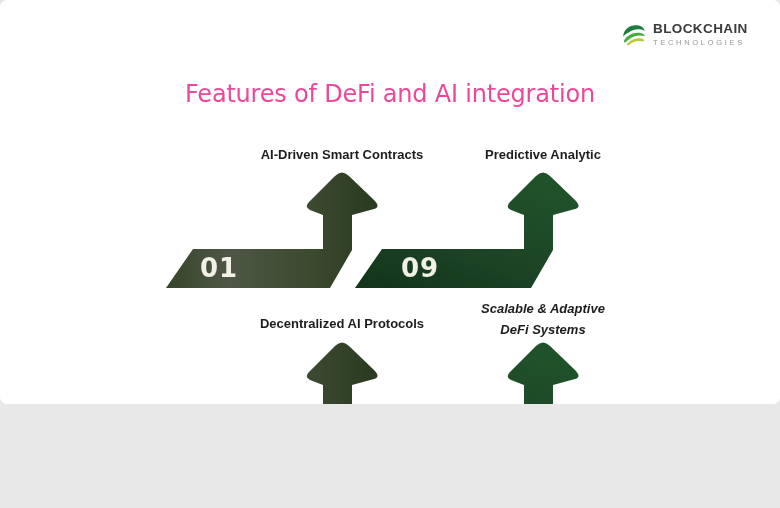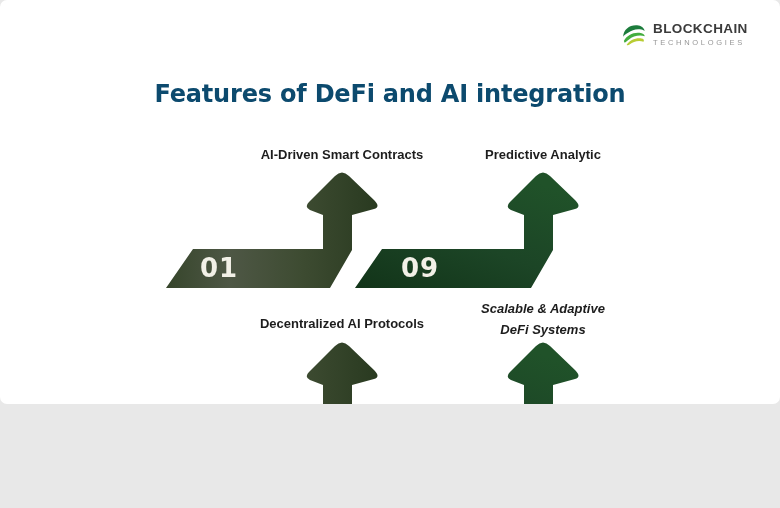--- a/index.html
+++ b/index.html
@@ -12,21 +12,21 @@
   .logo-name{
     font-family:"Liberation Sans",sans-serif;font-size:13.5px;font-weight:800;
     color:#3b3b3b;letter-spacing:0.4px;line-height:14px;
   }
   .logo-sub{
     font-family:"Liberation Sans",sans-serif;font-size:7.5px;font-weight:500;
     color:#969696;letter-spacing:2.7px;line-height:10px;margin-top:2px;
   }
   .title{
     position:absolute;top:80px;left:0;width:780px;margin:0;text-align:center;
-    font-size:24px;font-weight:700;color:#0c4a6e;letter-spacing:-0.2px;
+    font-size:24px;font-weight:400;color:#ec4899;letter-spacing:-0.2px;
   }
   .arrows{position:absolute;top:0;left:0;}
   .num{
     position:absolute;width:120px;
     font-size:26px;font-weight:700;color:#f2f0e7;letter-spacing:1px;
   }
   .num.n1{left:200px;top:253px;}
   .num.n2{left:401px;top:253px;}
   .num.n3{left:200px;top:423px;}
   .num.n4{left:401px;top:423px;}

